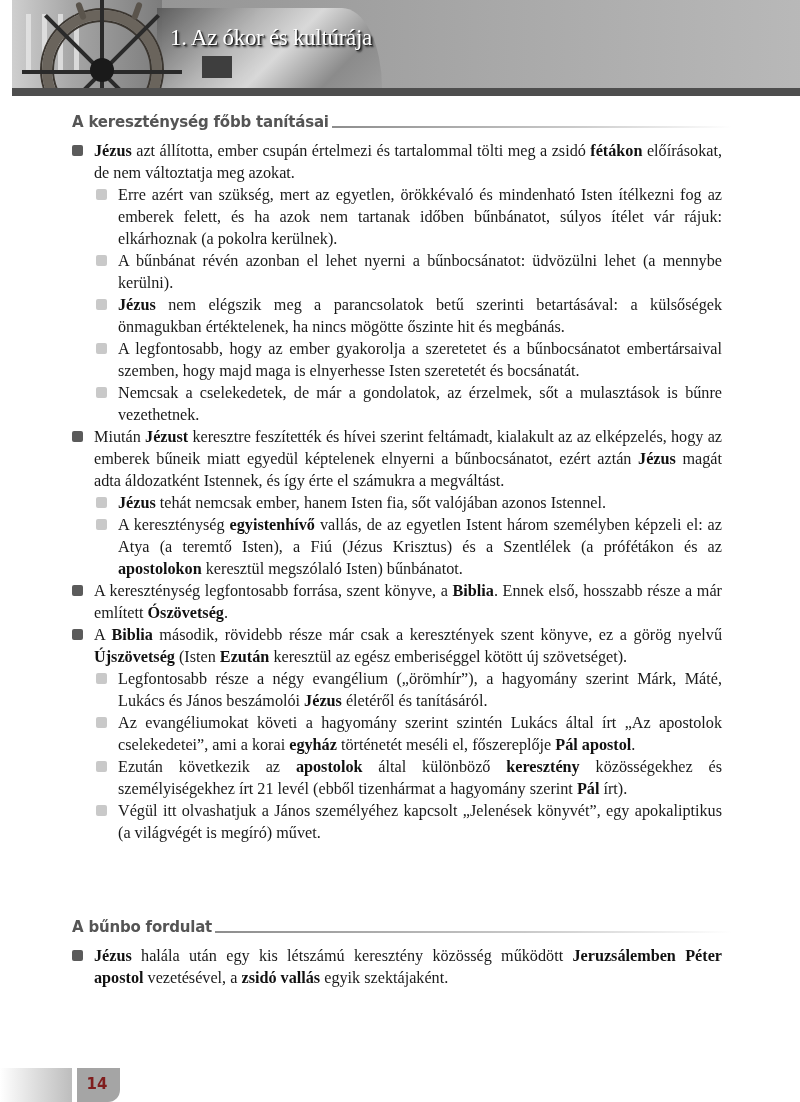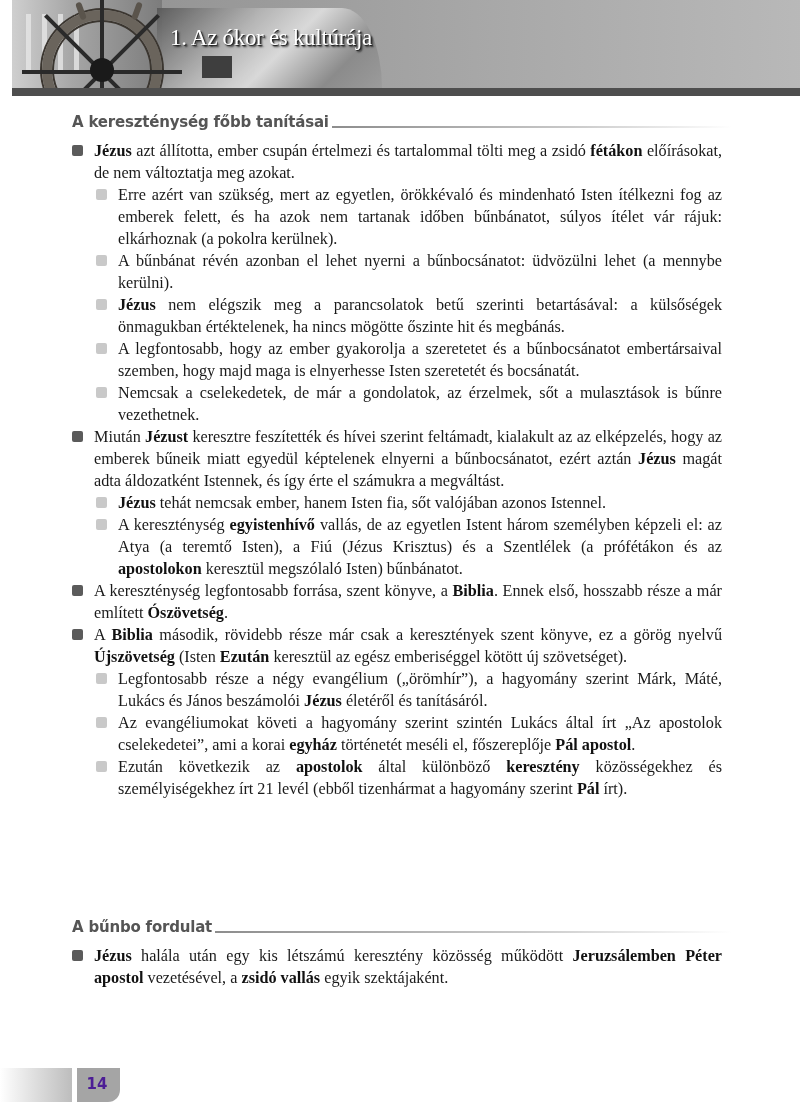--- a/index.html
+++ b/index.html
@@ -40,21 +40,21 @@
   .b1 .bullet { position: absolute; left: 0; top: 5px; width: 11px; height: 11px; border-radius: 2px; background: #5b5b5b; }
   .b2 .bullet { position: absolute; left: 24px; top: 5px; width: 11px; height: 11px; border-radius: 2px; background: #c9c9c9; }
   b { font-weight: bold; color: #111; }
 
   
   .footer-fade { position: absolute; left: 0; top: 1068px; width: 72px; height: 34px;
     background: linear-gradient(to right, #ffffff 0%, #e4e4e4 40%, #bdbdbd 100%); }
   .page-tab { position: absolute; left: 77px; top: 1068px; width: 43px; height: 34px; background: #a5a5a5;
     border-bottom-right-radius: 12px; }
   .page-tab span { position: absolute; left: 0; top: 7px; width: 40px; text-align: center;
-    font-family: "DejaVu Sans", "Liberation Sans", sans-serif; font-weight: bold; font-size: 15px; color: #4c1d95; }
+    font-family: "DejaVu Sans", "Liberation Sans", sans-serif; font-weight: bold; font-size: 15px; color: #7f1d1d; }
 </style>
 </head>
 <body>
 
 <div class="banner">
   <div class="photo-left">
     <div class="col" style="left:14px"></div>
     <div class="col" style="left:30px"></div>
     <div class="col" style="left:46px"></div>
     <div class="col" style="left:62px"></div>
@@ -87,20 +87,21 @@
     <div class="b2"><span class="bullet"></span><span>A legfontosabb, hogy az ember gyakorolja a szeretetet és a bűnbocsánatot ember­társaival szemben, hogy majd maga is elnyerhesse Isten szeretetét és bocsánatát.</span></div>
     <div class="b2"><span class="bullet"></span><span>Nemcsak a cselekedetek, de már a gondolatok, az érzelmek, sőt a mulasztások is bűnre vezethetnek.</span></div>
     <div class="b1"><span class="bullet"></span><span>Miután </span><b>Jézust</b><span> keresztre feszítették és hívei szerint feltámadt, kialakult az az elképze­lés, hogy az emberek bűneik miatt egyedül képtelenek elnyerni a bűnbocsánatot, ezért aztán </span><b>Jézus</b><span> magát adta áldozatként Istennek, és így érte el számukra a megváltást.</span></div>
     <div class="b2"><span class="bullet"></span><b>Jézus</b><span> tehát nemcsak ember, hanem Isten fia, sőt valójában azonos Istennel.</span></div>
     <div class="b2"><span class="bullet"></span><span>A kereszténység </span><b>egyistenhívő</b><span> vallás, de az egyetlen Istent három személyben képzeli el: az Atya (a teremtő Isten), a Fiú (Jézus Krisztus) és a Szentlélek (a pró­fétákon és az </span><b>apostolokon</b><span> keresztül megszólaló Isten) bűnbánatot.</span></div>
     <div class="b1"><span class="bullet"></span><span>A kereszténység legfontosabb forrása, szent könyve, a </span><b>Biblia</b><span>. Ennek első, hosszabb része a már említett </span><b>Ószövetség</b><span>.</span></div>
     <div class="b1"><span class="bullet"></span><span>A </span><b>Biblia</b><span> második, rövidebb része már csak a keresztények szent könyve, ez a görög nyelvű </span><b>Újszövetség</b><span> (Isten </span><b>Ezután</b><span> keresztül az egész emberiséggel kötött új szövet­séget).</span></div>
     <div class="b2"><span class="bullet"></span><span>Legfontosabb része a négy evangélium („örömhír”), a hagyomány szerint Márk, Máté, Lukács és János beszámolói </span><b>Jézus</b><span> életéről és tanításáról.</span></div>
     <div class="b2"><span class="bullet"></span><span>Az evangéliumokat követi a hagyomány szerint szintén Lukács által írt „Az apos­tolok cselekedetei”, ami a korai </span><b>egyház</b><span> történetét meséli el, főszereplője </span><b>Pál apostol</b><span>.</span></div>
     <div class="b2"><span class="bullet"></span><span>Ezután következik az </span><b>apostolok</b><span> által különböző </span><b>keresztény</b><span> közösségekhez és személyiségekhez írt 21 levél (ebből tizenhármat a hagyomány szerint </span><b>Pál</b><span> írt).</span></div>
+    <div class="b2"><span class="bullet"></span><span>Végül itt olvashatjuk a János személyéhez kapcsolt „Jelenések könyvét”, egy apo­kaliptikus (a világvégét is megíró) művet.</span></div>
   </div>
 
 <div class="section-head" style="top:918px;">
   <span class="label">A bűnbo fordulat</span>
   <span class="rule"></span>
 </div>
 
 <div class="content" style="top:945px;">
     <div class="b1"><span class="bullet"></span><b>Jézus</b><span> halála után egy kis létszámú keresztény közösség működött </span><b>Jeruzsálemben Péter apostol</b><span> vezetésével, a </span><b>zsidó vallás</b><span> egyik szektájaként.</span></div>
   </div>

